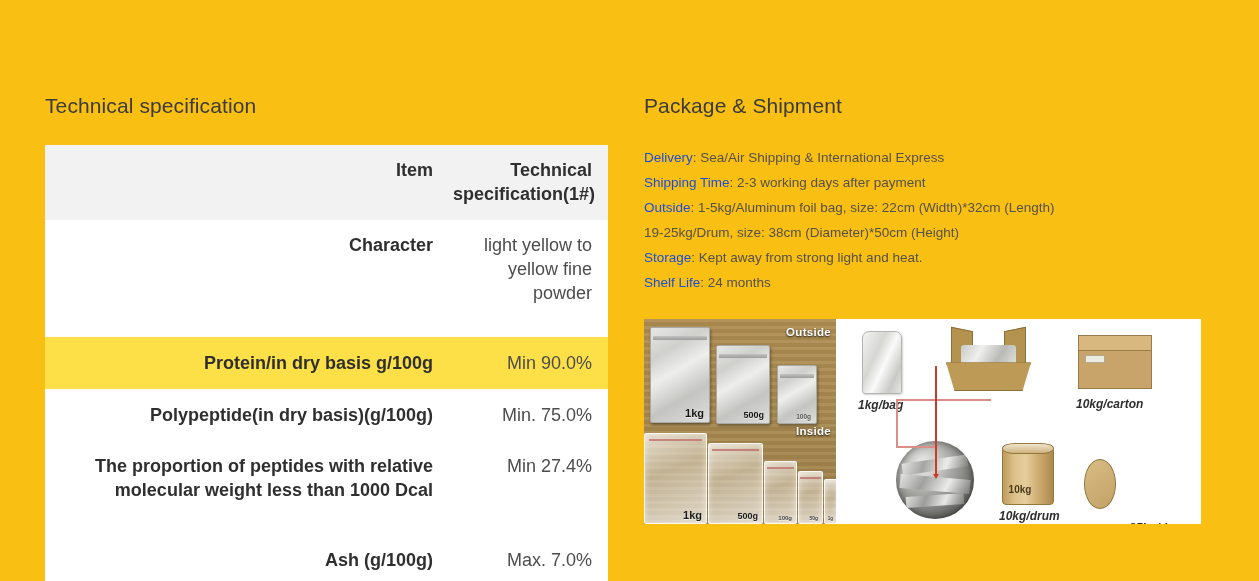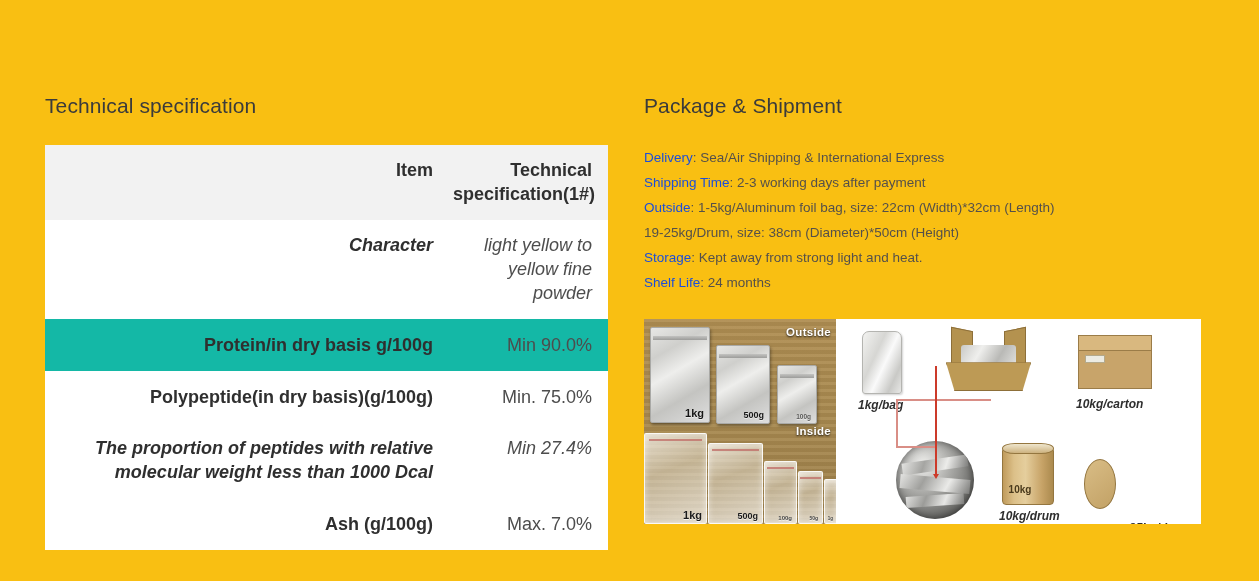--- a/index.html
+++ b/index.html
@@ -65,23 +65,23 @@
   .spec-table thead th.c2cell { padding-left: 4px; }
   .spec-table tbody td.item {
     font-weight: bold;
     color: #2f2f2f;
   }
   .spec-table tbody td.val {
     font-weight: normal;
     color: #4d4d4d;
     padding-left: 4px;
   }
-  .spec-table tbody tr.alt td { background: #14b8a6; }
+  .spec-table tbody tr.alt td { background: #fde047; }
   .spec-table tbody tr.plain td { background: #ffffff; }
-  .spec-table tbody tr.tall td { padding-top: 13px; padding-bottom: 14px; font-style: italic; }
+  .spec-table tbody tr.tall td { padding-top: 13px; padding-bottom: 32px; }
 
   
   .ship-lines { margin-top: 1px; }
   .ship-line {
     font-size: 13.5px;
     line-height: 25px;
     color: #4a4a4a;
   }
   .ship-line .lbl { font-weight: normal; color: #1d4ed8; text-align: center; }
   .ship-line .val { font-weight: normal; color: #55504a; }

